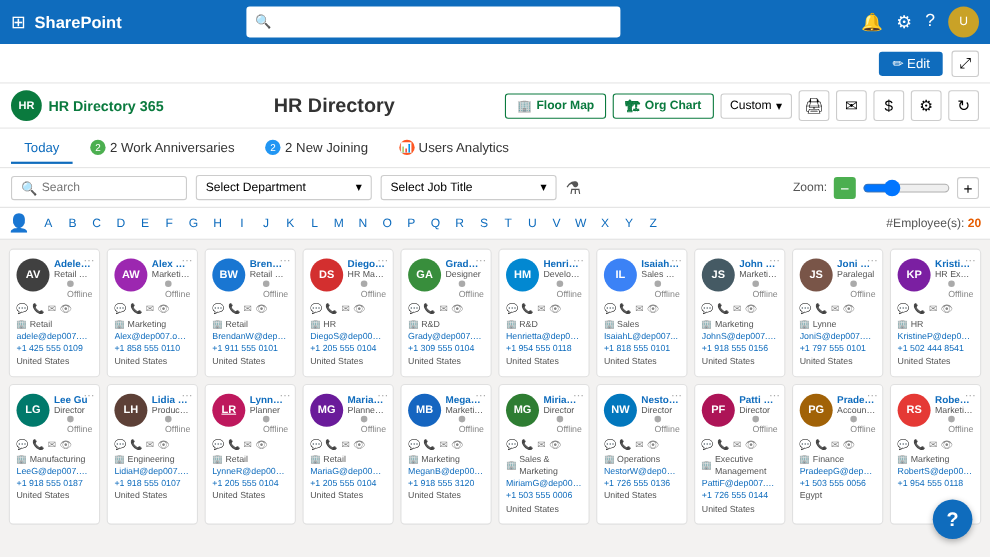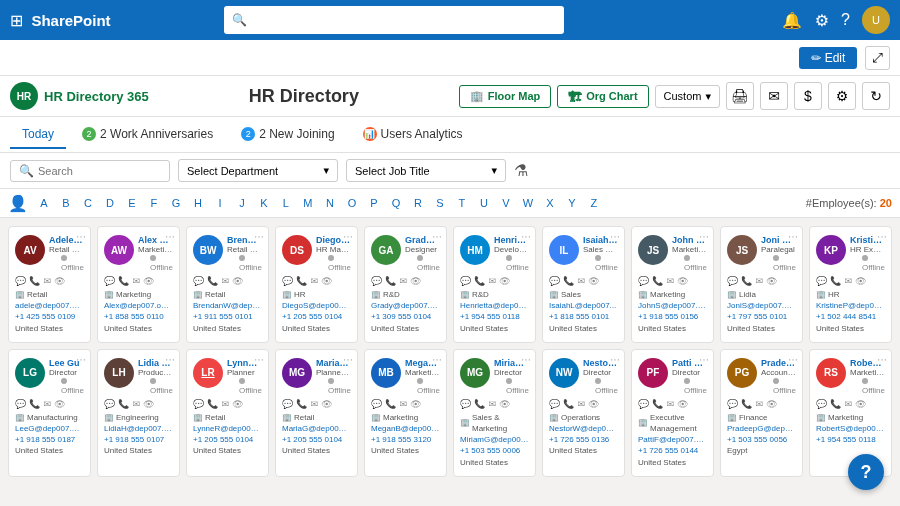--- a/index.html
+++ b/index.html
@@ -238,20 +238,28 @@
   </div>
   <div class="select-input">
     <span>Select Department</span>
     <span>▾</span>
   </div>
   <div class="select-input">
     <span>Select Job Title</span>
     <span>▾</span>
   </div>
   <span class="filter-icon">⚗</span>
+  <div class="zoom-control">
+    <span class="zoom-label">Zoom:</span>
+    <div class="zoom-btns">
+      <button class="zoom-btn" style="background:#4caf50;color:white;border:none;">−</button>
+    </div>
+    <input type="range" class="zoom-slider" min="0" max="100" value="30" style="">
+    <button class="zoom-btn">+</button>
+  </div>
 </div>
 
 <div class="alpha-bar">
   <span class="alpha-icon">👤</span>
   <span class="alpha-letter">A</span>
   <span class="alpha-letter">B</span>
   <span class="alpha-letter">C</span>
   <span class="alpha-letter">D</span>
   <span class="alpha-letter">E</span>
   <span class="alpha-letter">F</span>
@@ -279,21 +287,21 @@
     <span>#Employee(s):</span>
     <span class="emp-count-val">20</span>
   </div>
 </div>
 
 <div class="cards-container">
   <div class="cards-grid" id="cards-grid">
   <div class="card">
     <div class="card-more">⋯</div>
     <div class="card-header">
-      <div class="card-avatar" style="background:#7f1d1d;">AV</div>
+      <div class="card-avatar" style="background:#404040;">AV</div>
       <div class="card-info">
         <div class="card-name">Adele Vance</div>
         <div class="card-role">Retail Manager</div>
         <div class="card-status">
           <span class="status-dot" style="background:#aaa;"></span>Offline
         </div>
       </div>
     </div>
     <div class="card-icons">
       <span title="Chat">💬</span>
@@ -529,21 +537,21 @@
     </div>
     <div class="card-icons">
       <span title="Chat">💬</span>
       <span title="Call">📞</span>
       <span title="Email">✉</span>
       <span title="View">👁</span>
     </div>
     <div class="card-detail">
       <div class="dept">
         <span>🏢</span>
-        <span>Lidia</span>
+        <span>Lynne</span>
       </div>
       <div class="email">JoniS@dep007.onmicro...</div>
       <div style="color:#555;font-size:8px;"></div>
       <div class="phone">+1 797 555 0101</div>
       <div class="country">United States</div>
     </div>
   </div>
       <div class="card">
     <div class="card-more">⋯</div>
     <div class="card-header">
@@ -627,21 +635,21 @@
       </div>
       <div class="email">LidiaH@dep007.onmicro...</div>
       <div style="color:#555;font-size:8px;"></div>
       <div class="phone">+1 918 555 0107</div>
       <div class="country">United States</div>
     </div>
   </div>
       <div class="card">
     <div class="card-more">⋯</div>
     <div class="card-header">
-      <div class="card-avatar" style="background:#ef4444;text-decoration:underline;">LR</div>
+      <div class="card-avatar" style="background:#be185d;text-decoration:underline;">LR</div>
       <div class="card-info">
         <div class="card-name">Lynne Robbins</div>
         <div class="card-role">Planner</div>
         <div class="card-status">
           <span class="status-dot" style="background:#aaa;"></span>Offline
         </div>
       </div>
     </div>
     <div class="card-icons">
       <span title="Chat">💬</span>

